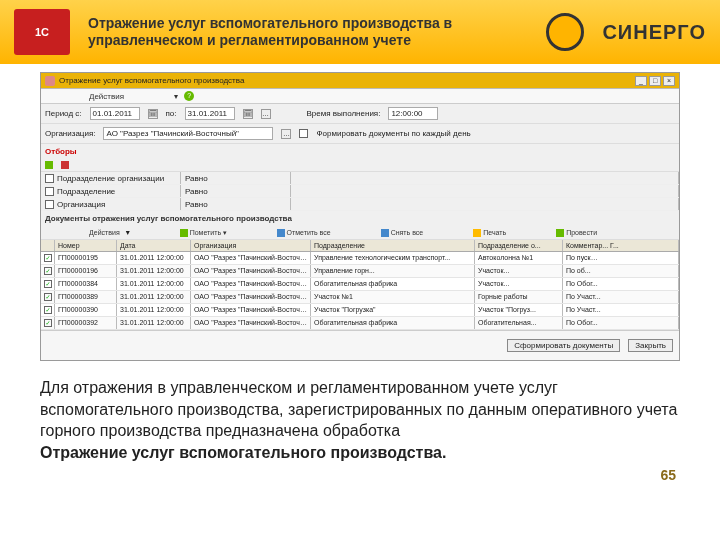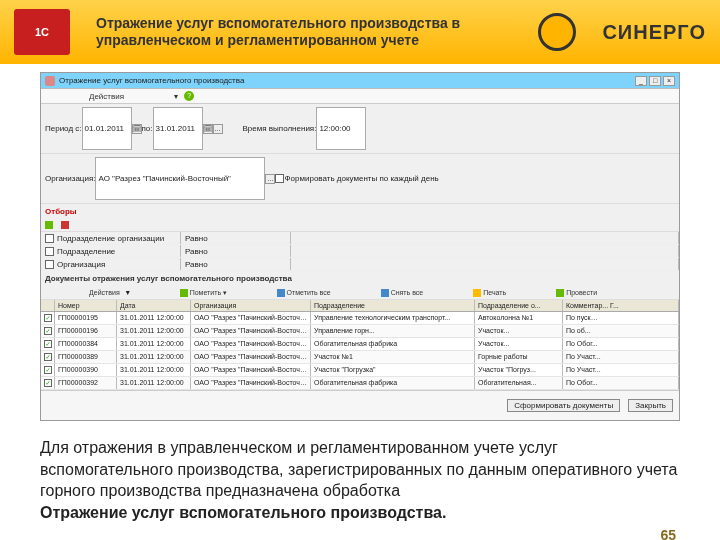--- a/index.html
+++ b/index.html
@@ -1,37 +1,37 @@
 <!DOCTYPE html>
 <html><head>
 <meta charset="utf-8">
 <style>
   * { box-sizing: border-box; margin: 0; padding: 0; }
   body { width: 720px; height: 540px; font-family: Arial, sans-serif; background: #fff; overflow: hidden; }
   
-  .header-bar { display: flex; align-items: center; height: 64px; background: linear-gradient(#ffd24a,#ffb400); padding: 0 14px; gap: 26px; }
+  .header-bar { display: flex; align-items: center; height: 64px; background: linear-gradient(#ffd24a,#ffb400); padding: 0 14px; gap: 18px; }
   .logo-1c { width: 56px; height: 46px; background: #c71f1f; border-radius: 3px; display: flex; align-items: center; justify-content: center; color:#fff; font-weight:bold; font-size:11px; flex-shrink:0; }
   .header-title { font-size: 14px; font-weight: bold; color: #333; flex: 1; line-height: 1.2; }
   .logo-synergo-icon { width: 38px; height: 38px; border-radius: 50%; border: 3px solid #333; background: #ffb400; position: relative; }
   .logo-synergo-text { font-size: 20px; font-weight: bold; color: #333; letter-spacing: 1px; }
 
   .app-stage { padding: 8px 40px 6px 40px; }
   .app-window { border: 1px solid #9a9a9a; background: #f0f0f0; font-size: 8px; color: #222; }
-  .titlebar { display:flex; align-items:center; height:16px; background:#7dd3fc; border-bottom:1px solid #bbb; padding:0 4px; gap:4px;}
+  .titlebar { display:flex; align-items:center; height:16px; background:#eab308; border-bottom:1px solid #bbb; padding:0 4px; gap:4px;}
   .tb-icon { width:10px; height:10px; background:#d88; border-radius:2px;}
   .tb-btns { margin-left:auto; display:flex; gap:2px;}
   .tb-btn { width:12px; height:10px; border:1px solid #999; background:#eee; font-size:7px; text-align:center; line-height:8px;}
   
   .toolbar { display:flex; align-items:center; gap:6px; padding:2px 4px; border-bottom:1px solid #ccc; background:#f8f8f8;}
   .tbtn { font-size:8px; color:#333;margin-left:44px; }
   .help-ic { width:10px; height:10px; border-radius:50%; background:#6b0; color:#fff; text-align:center; line-height:10px; font-size:7px;}
 
-  .period-row { display:flex; align-items:center; gap:0; padding:3px 4px; border-bottom:1px solid #ddd;}
+  .period-row { display:flex; align-items:center; gap:8px; padding:3px 4px; border-bottom:1px solid #ddd;}
   .plabel { font-size:8px;}
-  .pinput { border:1px solid #aaa; background:#fff; padding:16px 2px; font-size:8px; width:50px;}
+  .pinput { border:1px solid #aaa; background:#fff; padding:1px 2px; font-size:8px; width:50px;}
   .picon { width:10px; height:10px; border:1px solid #999; background:#eee; font-size:7px; text-align:center; line-height:8px;}
   .chk { width:9px; height:9px; border:1px solid #666; background:#fff;}
 
   .section-label { font-weight:bold; font-size:8px; padding:3px 4px; }
   .red { color:#c00; }
   .dark { color:#333; }
 
   .filters-tb { display:flex; gap:8px; padding:2px 4px; border-bottom:1px solid #ddd;}
   .filter-cols { display:flex; border-bottom:1px solid #bbb;}
   .fcol { border-right:1px solid #bbb; padding:2px 4px; font-size:8px;}

